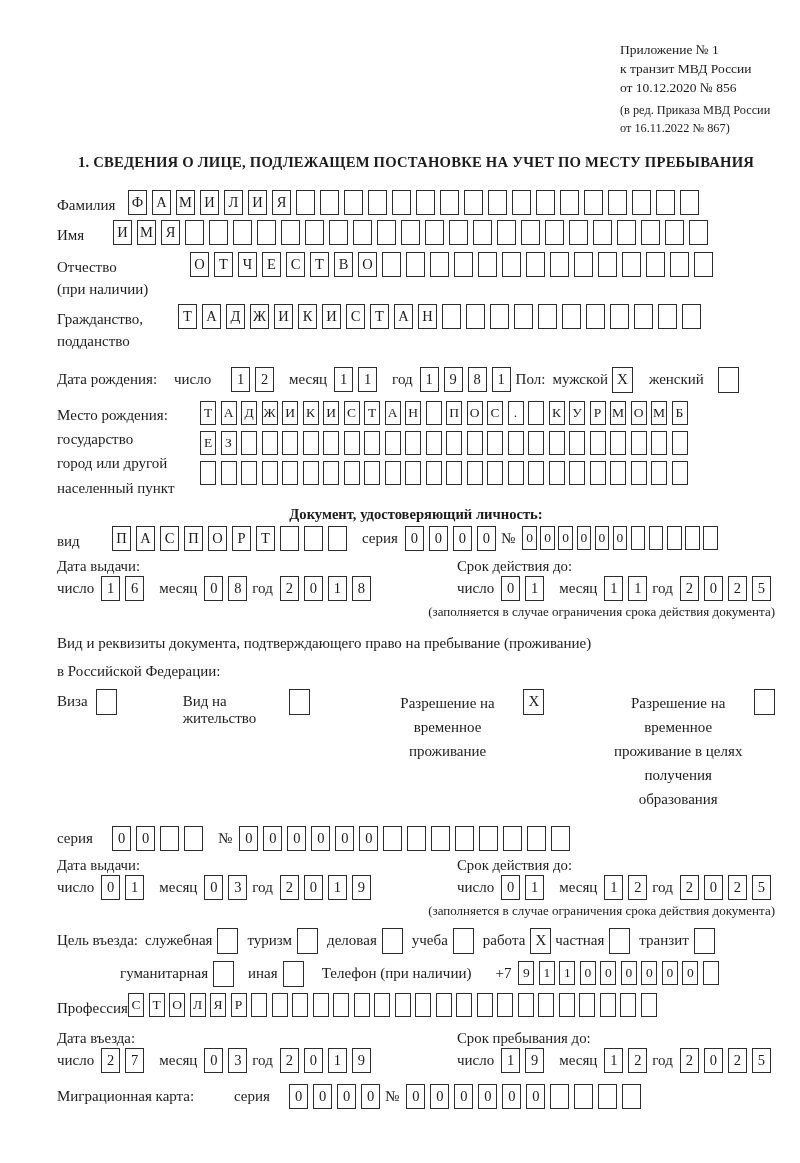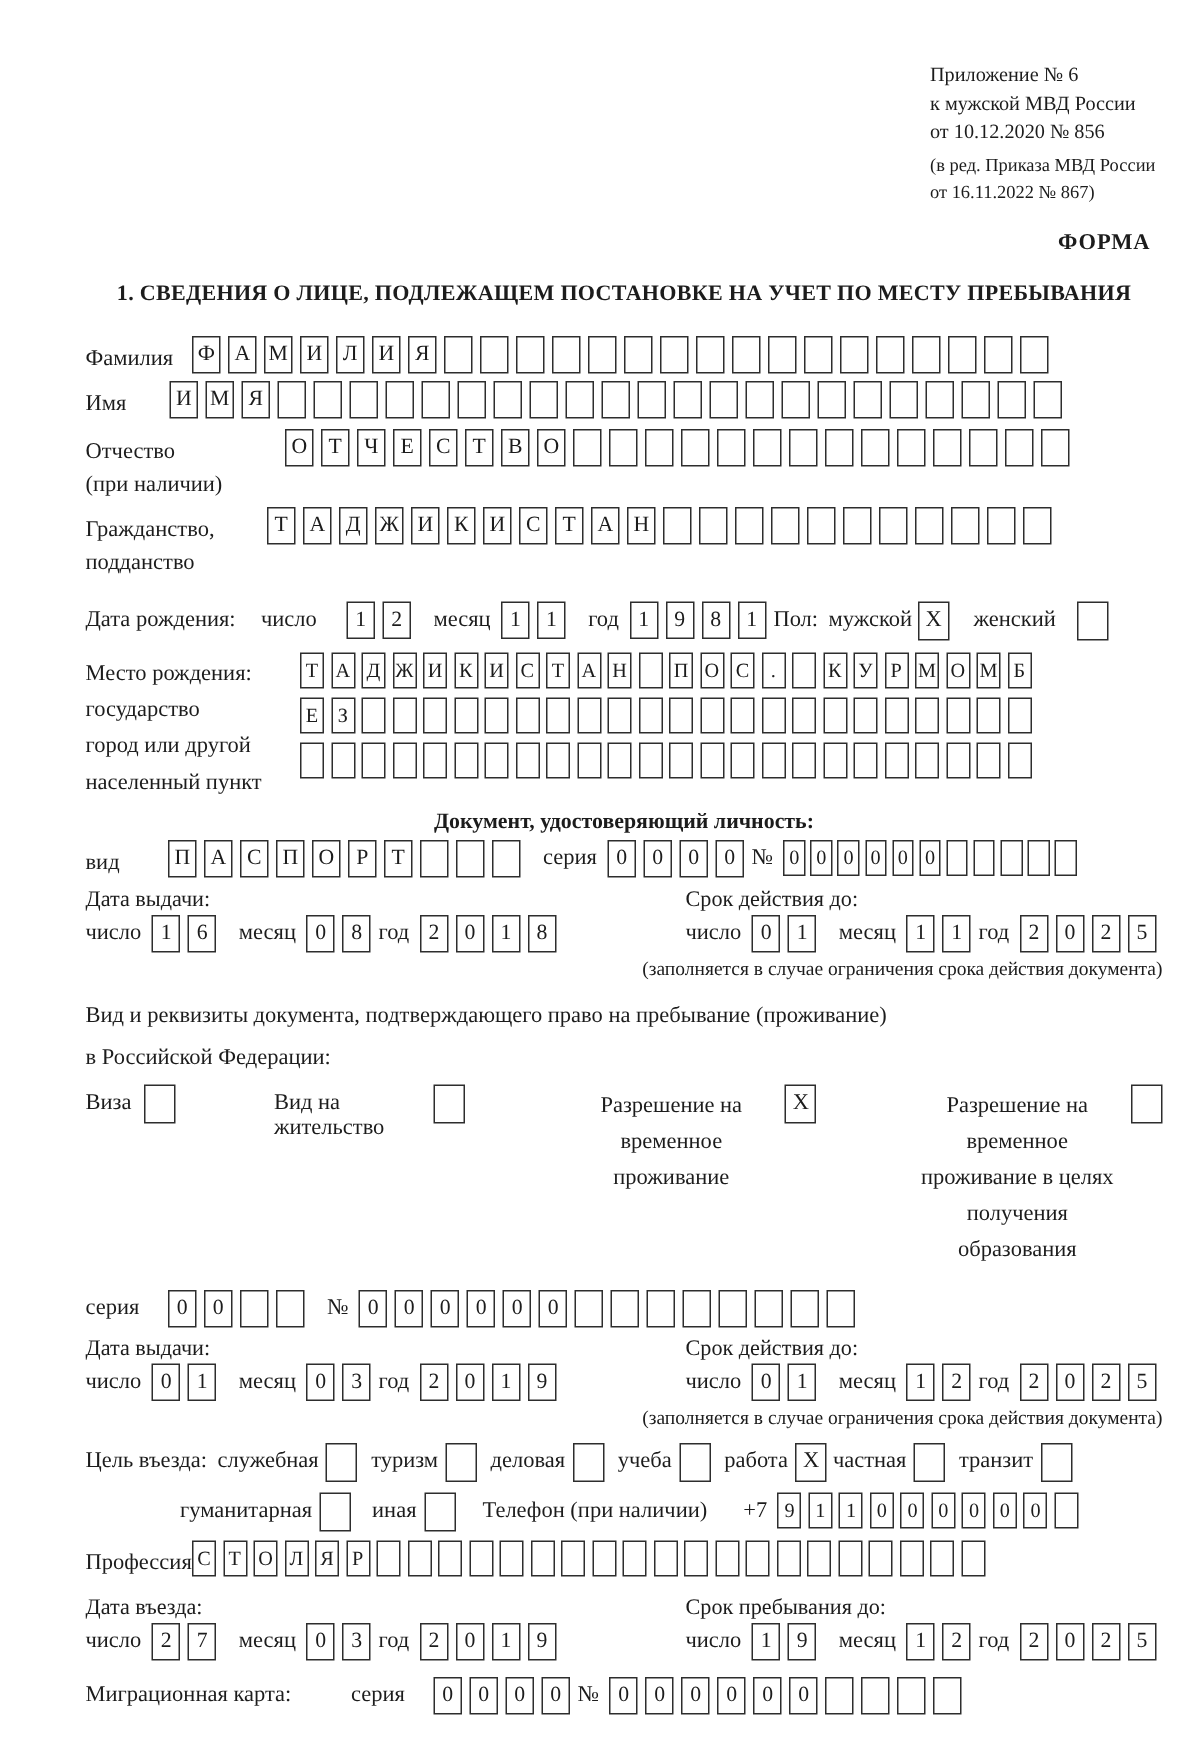--- a/index.html
+++ b/index.html
@@ -50,30 +50,29 @@
   .mt8{margin-top:8px;} .mt9{margin-top:9px;} .mt11{margin-top:11px;} .mt14{margin-top:14px;}
   .mt15{margin-top:15px;} .mt6{margin-top:6px;} .mt3{margin-top:3px;} .mt19{margin-top:19px;}
   .mt1{margin-top:1px;} .mt5{margin-top:5px;} .mt7{margin-top:7px;}
 </style>
 </head>
 <body>
 
 <div class="page">
 
   <div class="annex">
-    <div>Приложение № 6</div>
-    <div>к мужской МВД России</div>
+    <div>Приложение № 1</div>
+    <div>к транзит МВД России</div>
     <div>от 10.12.2020 № 856</div>
     <div class="edition">
       <div>(в ред. Приказа МВД России</div>
       <div>от 16.11.2022 № 867)</div>
     </div>
   </div>
 
-  <div class="forma">ФОРМА</div>
 
 
   <div class="section-title">1. СВЕДЕНИЯ О ЛИЦЕ, ПОДЛЕЖАЩЕМ ПОСТАНОВКЕ НА УЧЕТ ПО МЕСТУ ПРЕБЫВАНИЯ</div>
 
   <div class="frow mt19">
     <div class="flabel" style="width:71px">Фамилия</div>
     <div class="cells">
         <span class="cell">Ф</span>
         <span class="cell">А</span>
         <span class="cell">М</span>

